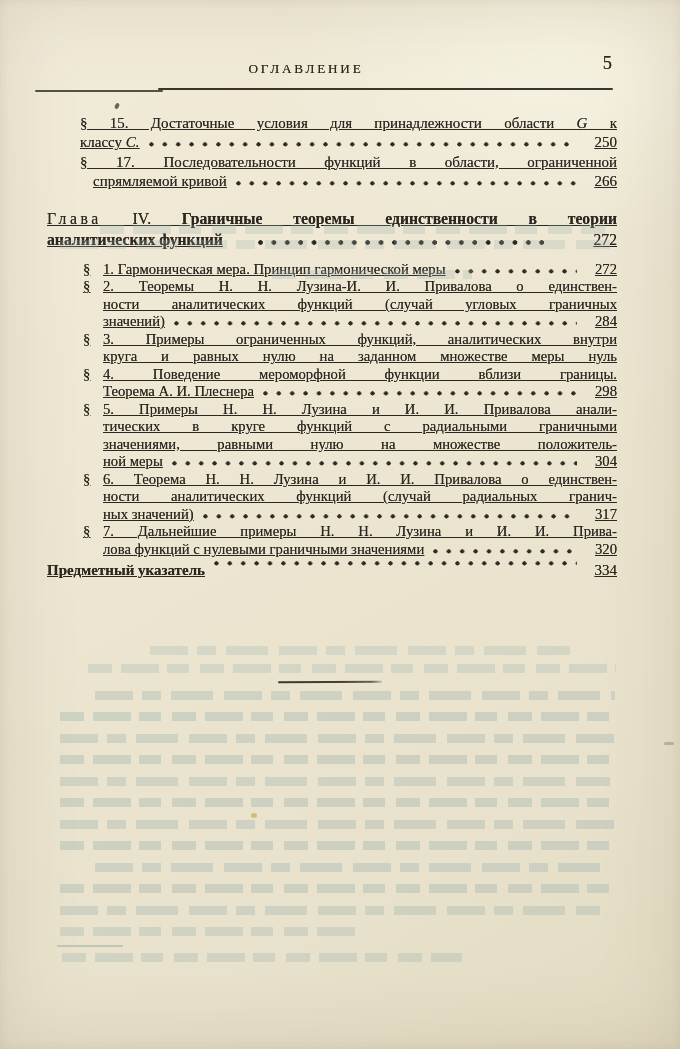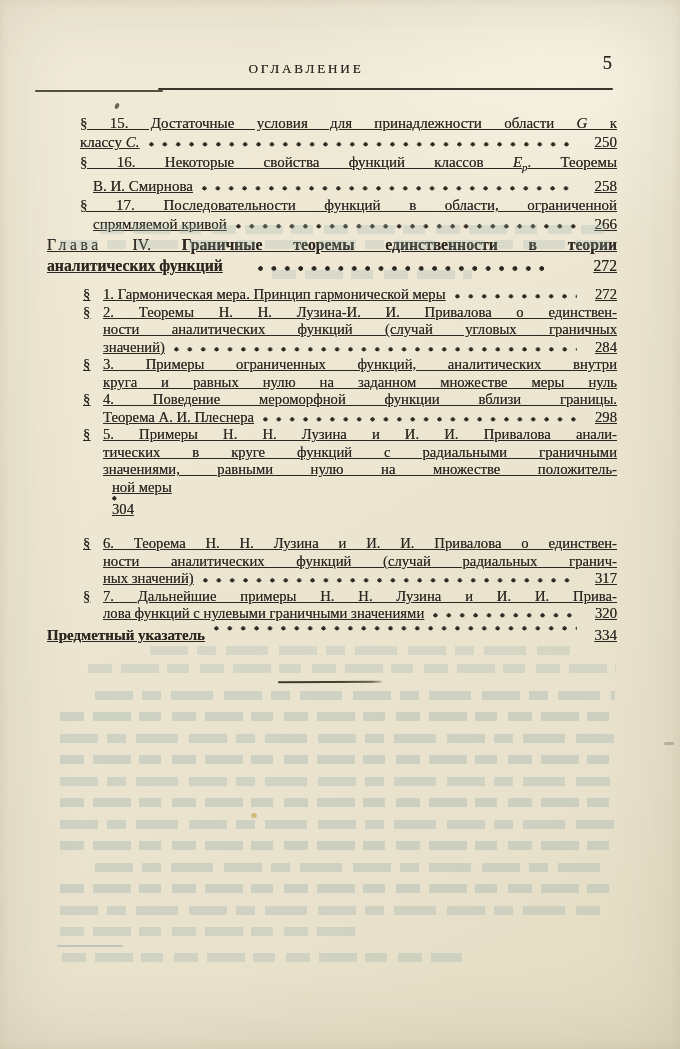--- a/index.html
+++ b/index.html
@@ -37,21 +37,21 @@
     margin:0 6px 0 9px;
     background-image:radial-gradient(circle at 2.4px 2.4px, #2f2a23 1.85px, rgba(0,0,0,0) 2.35px);
     background-size:13.4px 5px;background-repeat:repeat-x;background-position:left bottom;
   }
   .pagenum{flex:0 0 34px;text-align:right;}
   .it{font-style:italic;}
   .bd{font-weight:bold;}
   .sb{vertical-align:sub;font-size:0.72em;}
   .lsp{letter-spacing:3.6px;}
   .e-top{font-size:15px;line-height:19.3px;}
-  .e-chapter{font-size:15.7px;line-height:20.8px;margin-bottom:10px;}
+  .e-chapter{font-size:15.7px;line-height:20.8px;margin-top:18px;margin-bottom:10px;}
   .e-chapter .leader{background-image:radial-gradient(circle at 2.5px 2.5px, #2b261f 2.05px, rgba(0,0,0,0) 2.5px);}
   .e-body{font-size:14.7px;line-height:17.5px;}
   .e-index{font-size:15px;line-height:18.5px;margin-top:3px;}
   
   .divider{
     position:absolute;left:278px;top:681px;width:104px;height:2.3px;
     background:linear-gradient(90deg,#3e382c 0%, #453f30 60%, #6a6350 90%, rgba(106,99,80,0.3) 100%);
     border-radius:2px;transform:rotate(-0.35deg);
   }
   
@@ -81,30 +81,20 @@
           <span class="text"><span>§ 15. Достаточные условия для принадлежности области </span><span class="it">G</span><span> к</span></span>
         </div>
         <div class="line" style="padding-left: 33px;">
           <span class="text"><span>классу </span><span class="it">С.</span></span>
           <span class="leader"></span>
           <span class="pagenum">250</span>
         </div>
       </div>
       <div class="entry e-top">
         <div class="line j" style="padding-left: 33px;">
-          <span class="text"><span>§ 16. Некоторые свойства функций классов </span><span class="it">E</span><span class="it sb">p</span><span>. Теоремы</span></span>
-        </div>
-        <div class="line" style="padding-left: 46px;">
-          <span class="text"><span>В. И. Смирнова</span></span>
-          <span class="leader"></span>
-          <span class="pagenum">258</span>
-        </div>
-      </div>
-      <div class="entry e-top">
-        <div class="line j" style="padding-left: 33px;">
           <span class="text"><span>§ 17. Последовательности функций в области, ограниченной</span></span>
         </div>
         <div class="line" style="padding-left: 46px;">
           <span class="text"><span>спрямляемой кривой</span></span>
           <span class="leader"></span>
           <span class="pagenum">266</span>
         </div>
       </div>
       <div class="entry e-chapter">
         <div class="line j" style="padding-left: 0px;">
@@ -162,21 +152,21 @@
         <div class="line j" style="padding-left: 36px;">
           <span class="prefix">§</span>
           <span class="text"><span>5. Примеры Н. Н. Лузина и И. И. Привалова анали-</span></span>
         </div>
         <div class="line j" style="padding-left: 56px;">
           <span class="text"><span>тических в круге функций с радиальными граничными</span></span>
         </div>
         <div class="line j" style="padding-left: 56px;">
           <span class="text"><span>значениями, равными нулю на множестве положитель-</span></span>
         </div>
-        <div class="line" style="padding-left: 56px; flex-direction: column;">
+        <div class="line" style="padding-left: 56px;">
           <span class="text"><span>ной меры</span></span>
           <span class="leader"></span>
           <span class="pagenum">304</span>
         </div>
       </div>
       <div class="entry e-body">
         <div class="line j" style="padding-left: 36px;">
           <span class="prefix">§</span>
           <span class="text"><span>6. Теорема Н. Н. Лузина и И. И. Привалова о единствен-</span></span>
         </div>

